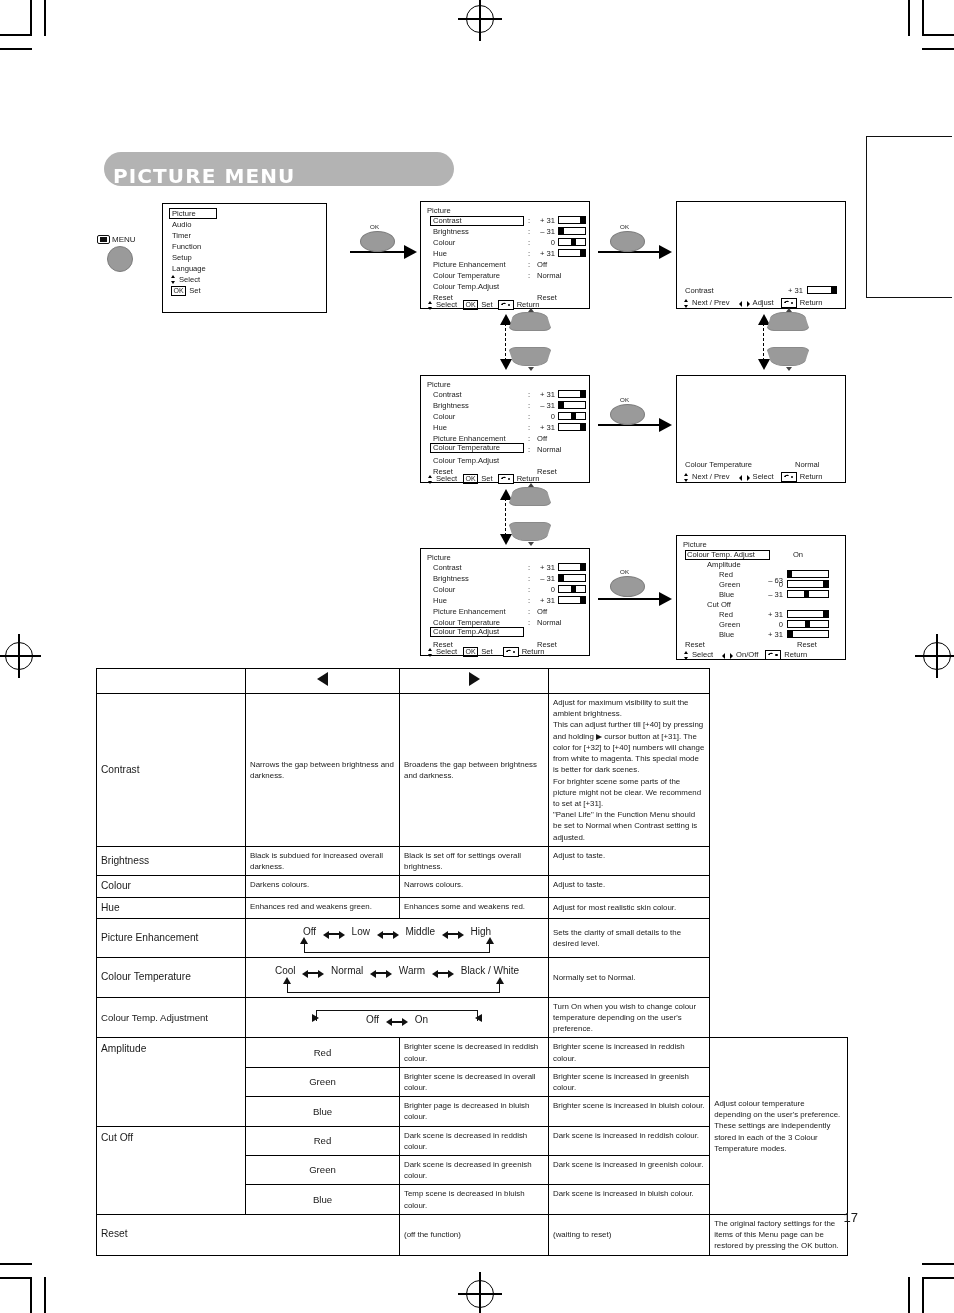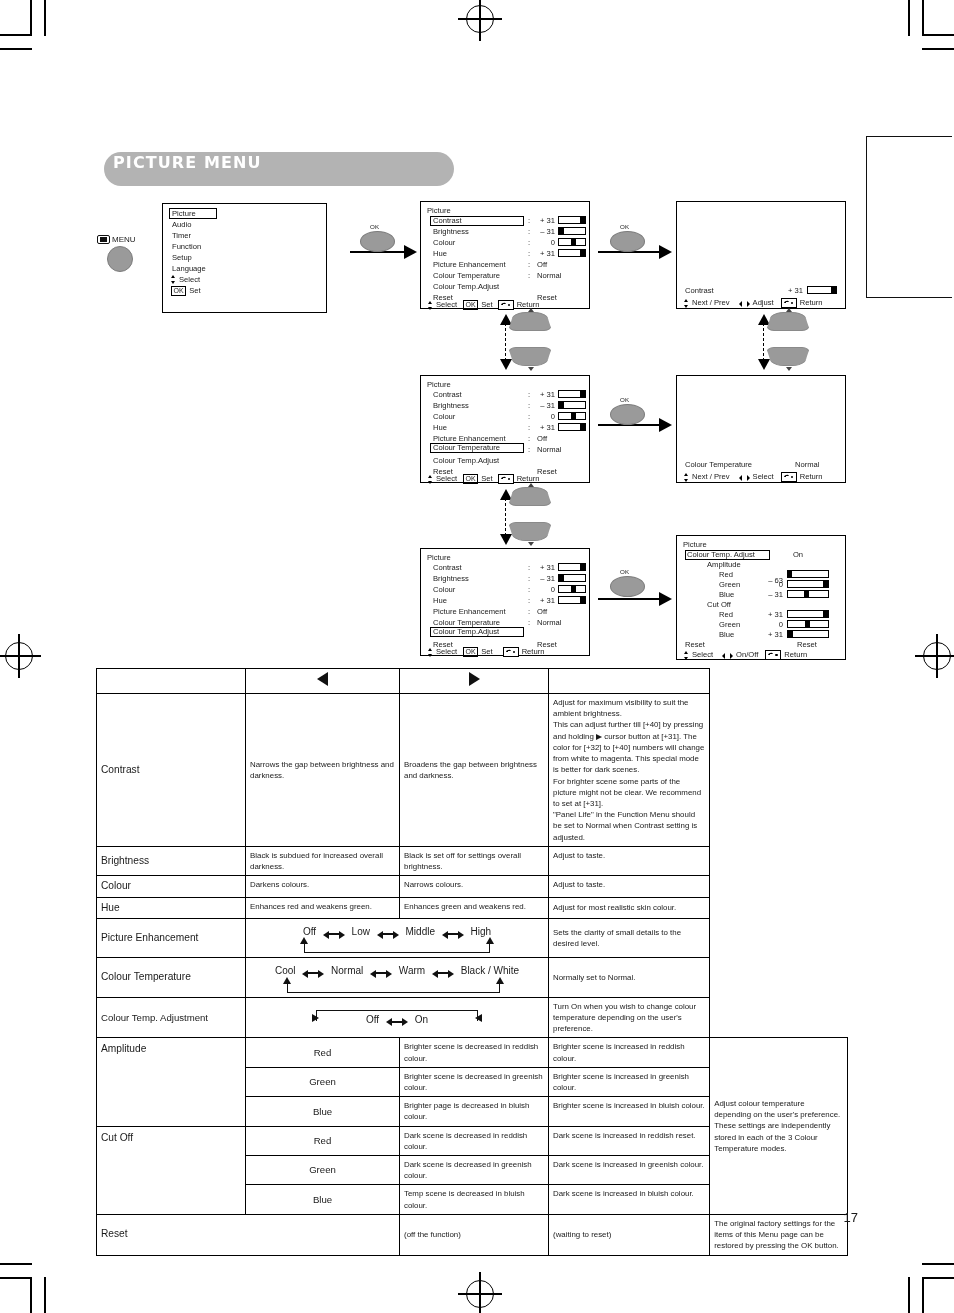--- a/index.html
+++ b/index.html
@@ -16,22 +16,22 @@
   .reg:before,.reg:after{content:"";position:absolute;background:#000;}
   .reg:before{left:50%;top:-9px;width:1.3px;height:44px;margin-left:-0.65px;}
   .reg:after{top:50%;left:-9px;height:1.3px;width:44px;margin-top:-0.65px;}
 
   
   .banner{
     position:absolute;left:104px;top:152px;width:350px;height:34px;
     background:#b3b3b3;border-radius:17px;
   }
   .banner-text{
-    position:absolute;left:113px;top:153px;
-    font-size:16px;font-weight:bold;letter-spacing:1.1px;color:#ffffff;
+    position:absolute;left:113px;top:164px;
+    font-size:20px;font-weight:bold;letter-spacing:1.1px;color:#ffffff;
     font-family:"DejaVu Sans", sans-serif;
   }
 
   
   .osd{position:absolute;border:1.3px solid #000;background:#fff;box-sizing:border-box;}
   .osd-inner{position:relative;width:100%;height:100%;font-size:7.4px;line-height:1;}
   .osd-title{position:absolute;left:6px;top:5px;font-size:7.6px;}
   .osd-row{position:absolute;left:12px;font-size:7.6px;white-space:nowrap;}
   .osd-colon{position:absolute;font-size:7.6px;}
   .osd-val{position:absolute;font-size:7.6px;text-align:right;}
@@ -506,21 +506,21 @@
     <tr>
       <td class="big">Colour</td>
       <td>Darkens colours.</td>
       <td>Narrows colours.</td>
       <td>Adjust to taste.</td>
     </tr>
 
     <tr>
       <td class="big">Hue</td>
       <td>Enhances red and weakens green.</td>
-      <td>Enhances green and weakens red.</td>
+      <td>Enhances some and weakens red.</td>
       <td class="mid">Adjust for most realistic skin colour.</td>
     </tr>
 
     <tr>
       <td class="big">Picture Enhancement</td>
       <td colspan="2" class="ctr" style="padding:4px 6px 2px;">
         <div class="chain">
           <span class="lbl">Off</span>
           <span class="bi"><em></em></span>
           <span class="lbl">Low</span>
@@ -578,34 +578,34 @@
 
     <tr>
       <td class="big sub-l" rowspan="3" style="vertical-align:top;padding-top:4px;">Amplitude</td>
       <td class="ctr sub-r" style="font-size:9.6px;">Red</td>
       <td>Brighter scene is decreased in reddish colour.</td>
       <td>Brighter scene is increased in reddish colour.</td>
       <td rowspan="6" class="mid">Adjust colour temperature depending on the user's preference. These settings are independently stored in each of the 3 Colour Temperature modes.</td>
     </tr>
     <tr>
       <td class="ctr" style="font-size:9.6px;">Green</td>
-      <td>Brighter scene is decreased in greenish colour.</td>
+      <td>Brighter scene is decreased in overall colour.</td>
       <td>Brighter scene is increased in greenish colour.</td>
     </tr>
     <tr>
       <td class="ctr" style="font-size:9.6px;">Blue</td>
       <td>Brighter page is decreased in bluish colour.</td>
       <td>Brighter scene is increased in bluish colour.</td>
     </tr>
 
     <tr>
       <td class="big sub-l" rowspan="3" style="vertical-align:top;padding-top:4px;">Cut Off</td>
       <td class="ctr sub-r" style="font-size:9.6px;">Red</td>
       <td>Dark scene is decreased in reddish colour.</td>
-      <td>Dark scene is increased in reddish reset.</td>
+      <td>Dark scene is increased in reddish colour.</td>
     </tr>
     <tr>
       <td class="ctr" style="font-size:9.6px;">Green</td>
       <td>Dark scene is decreased in greenish colour.</td>
       <td>Dark scene is increased in greenish colour.</td>
     </tr>
     <tr>
       <td class="ctr" style="font-size:9.6px;">Blue</td>
       <td>Temp scene is decreased in bluish colour.</td>
       <td>Dark scene is increased in bluish colour.</td>

